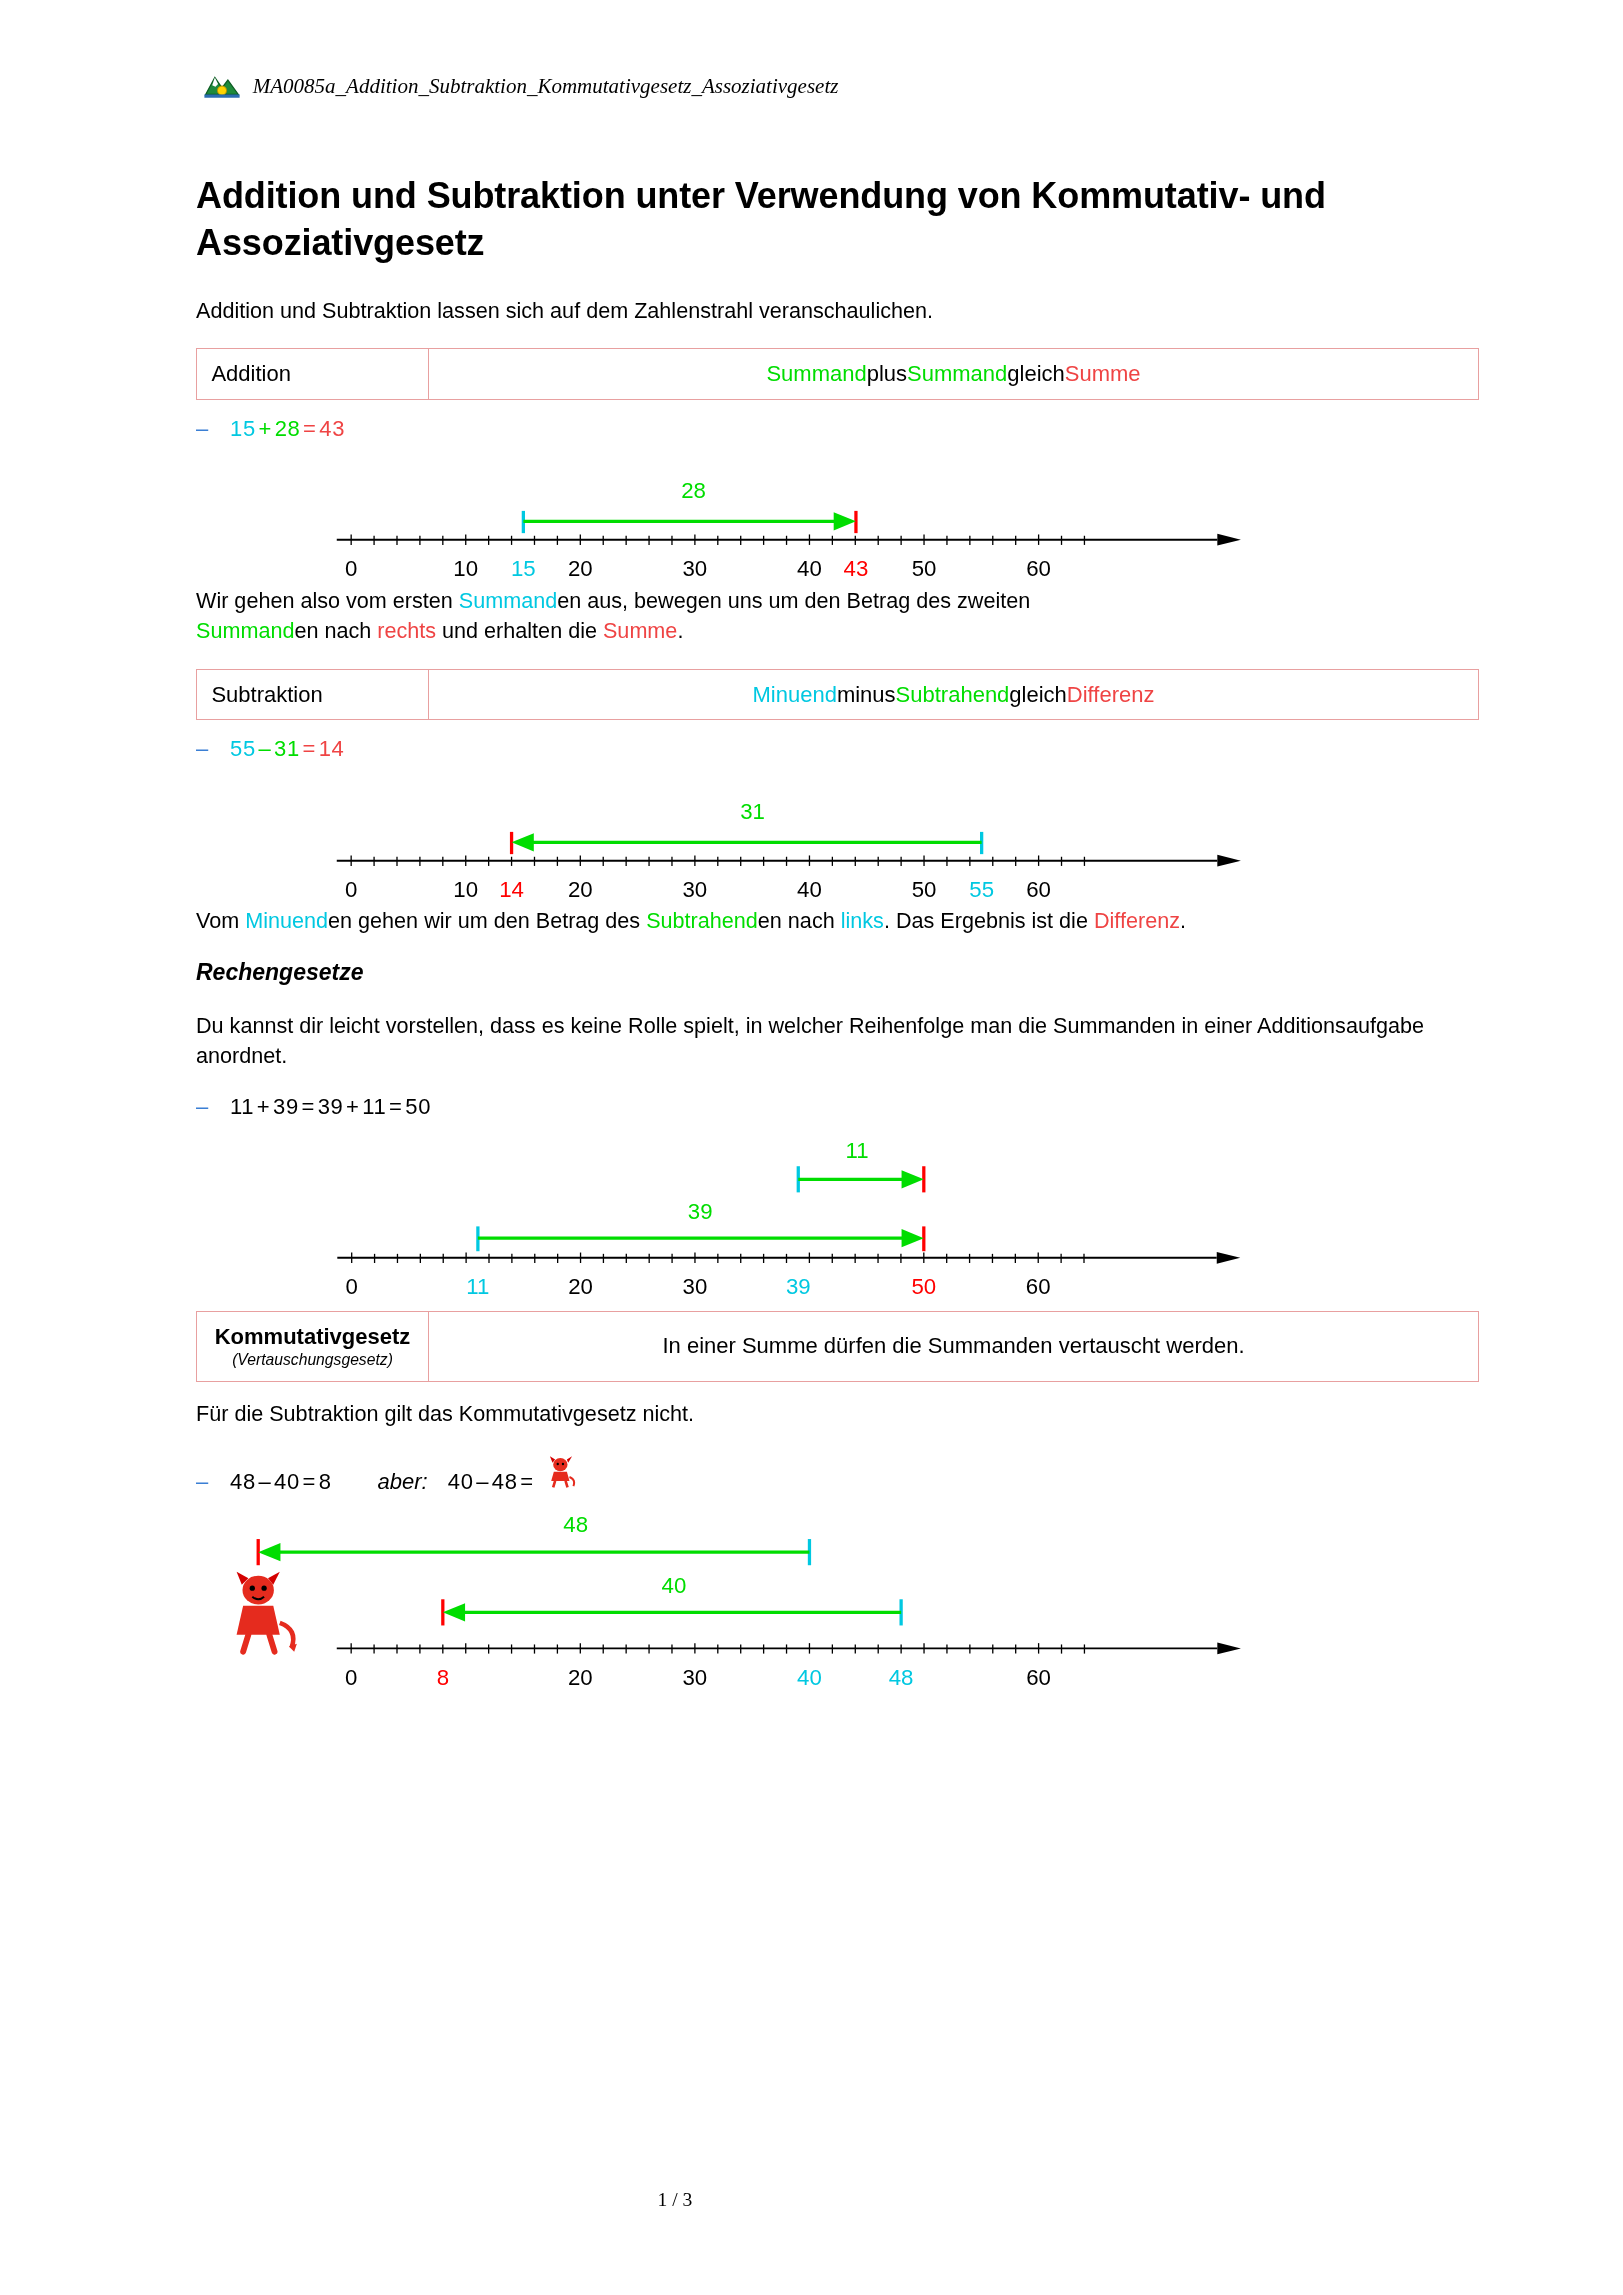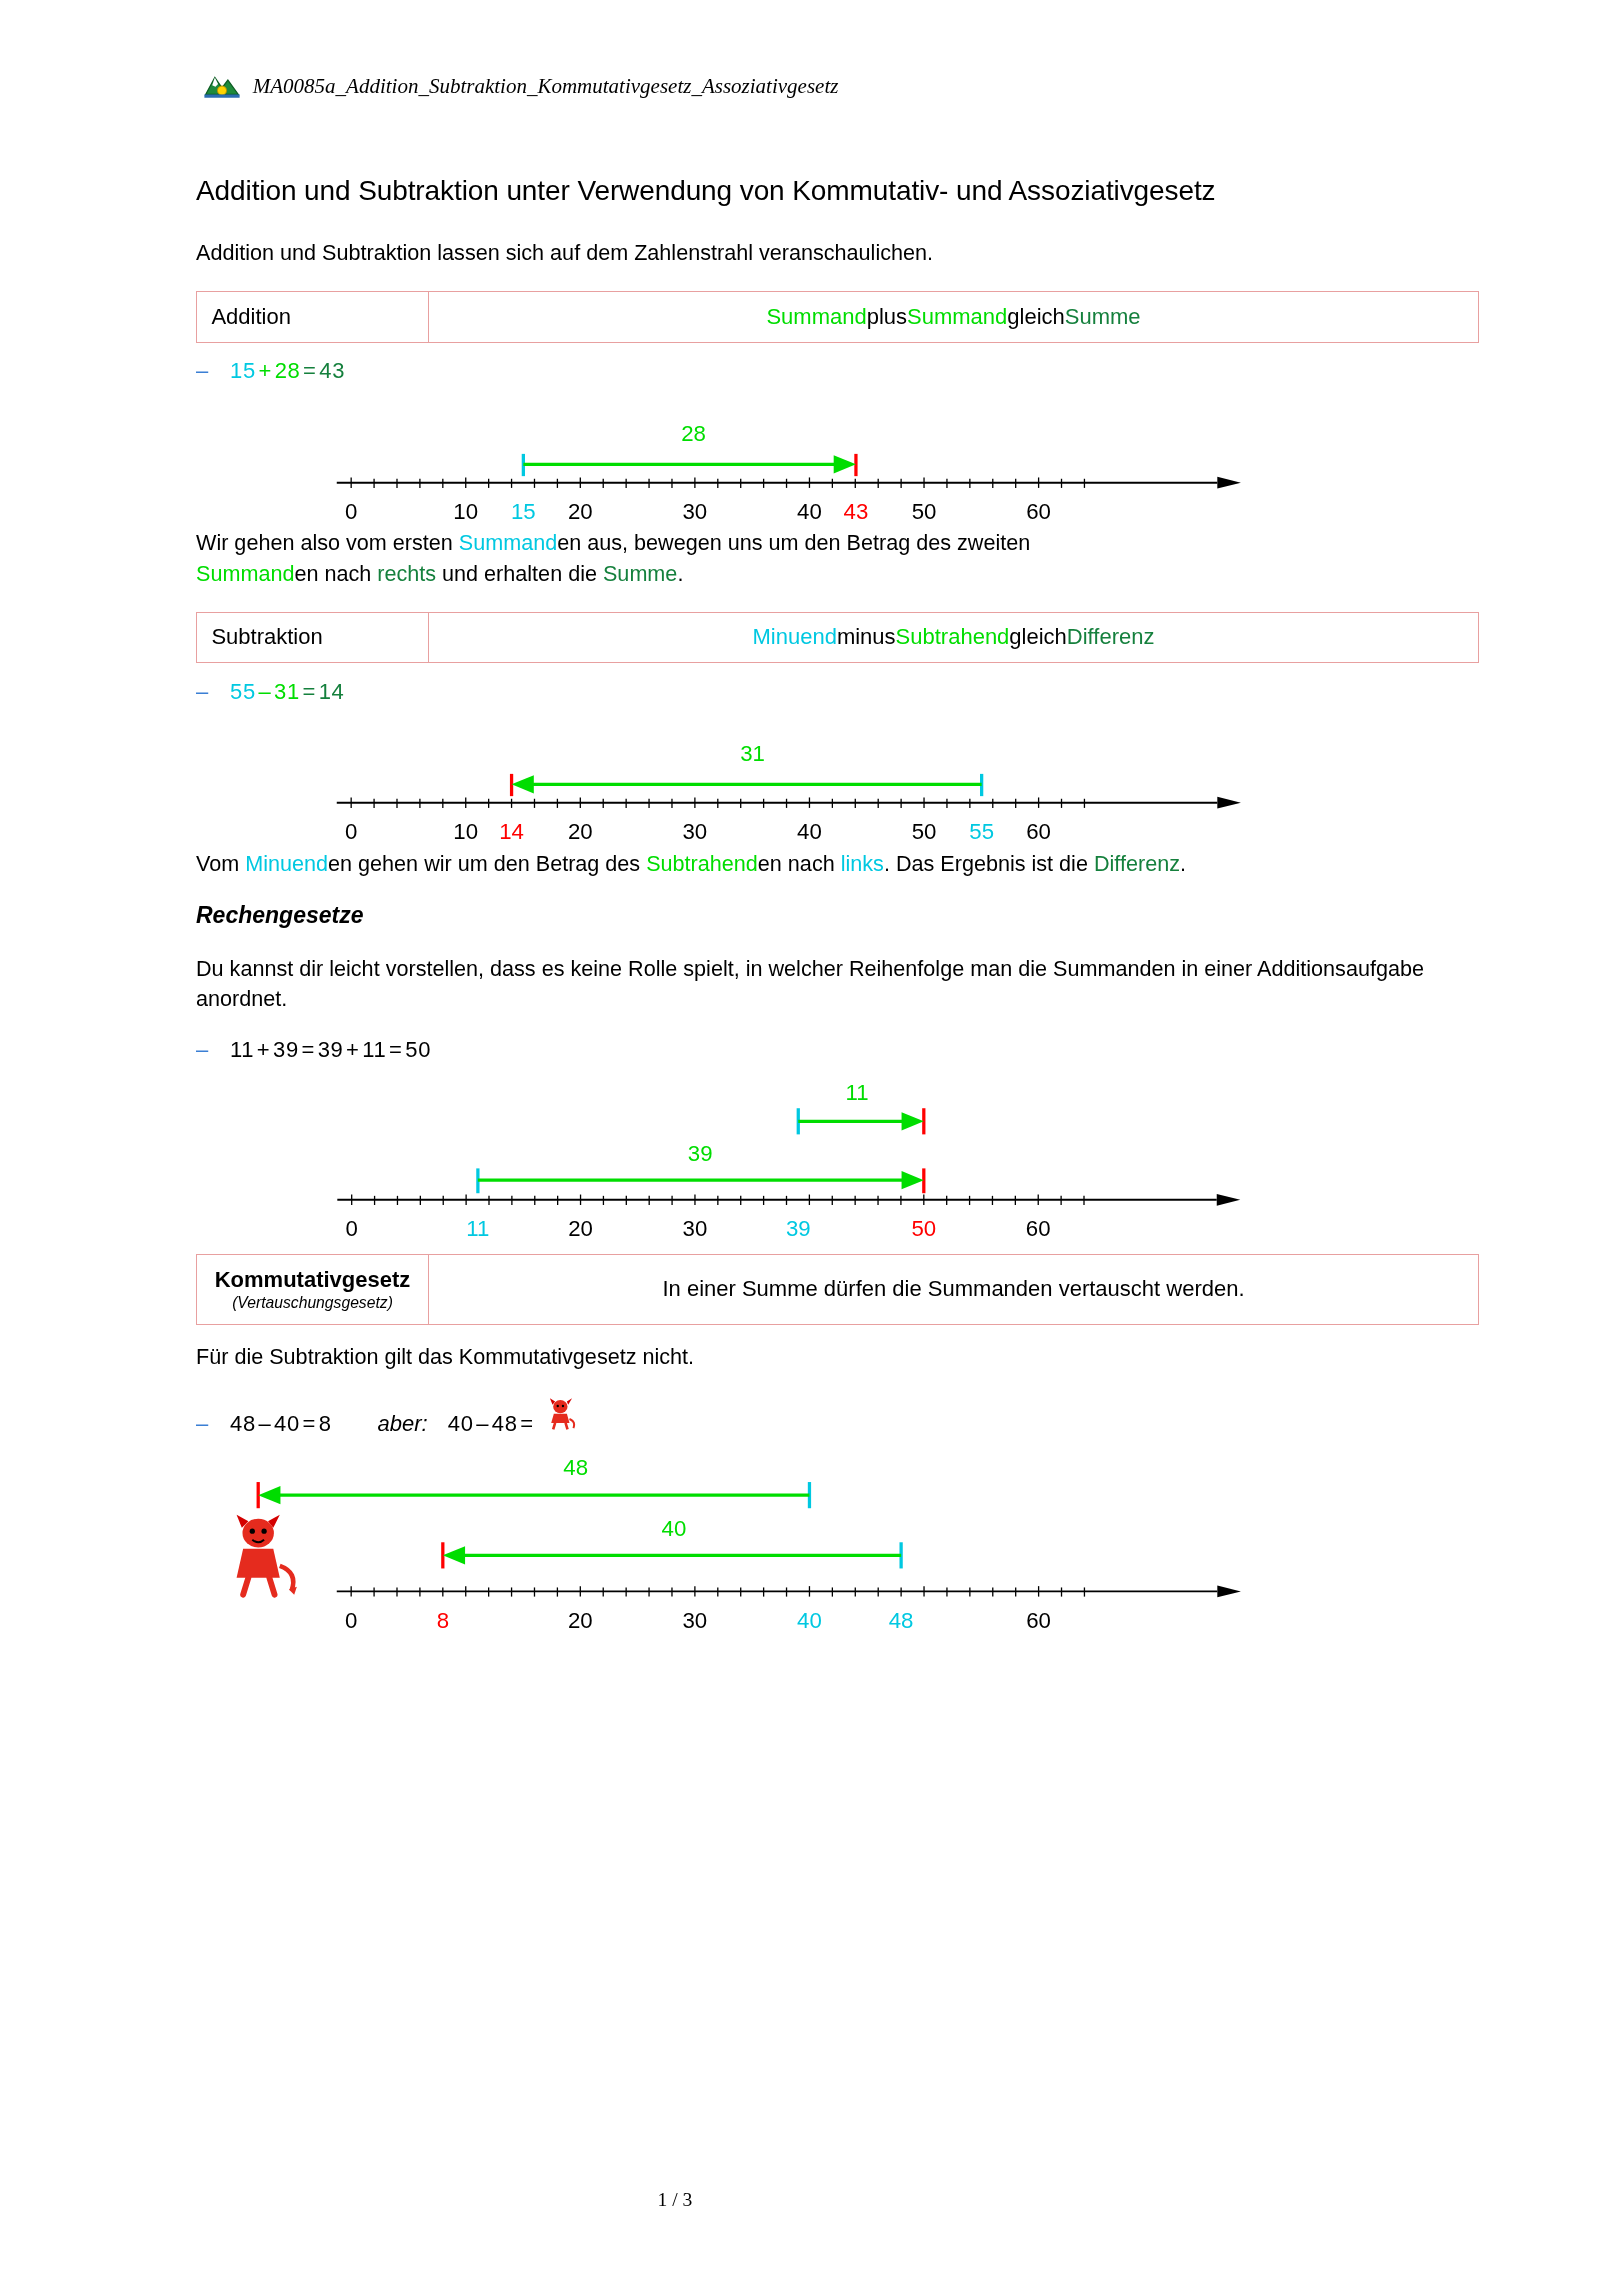--- a/index.html
+++ b/index.html
@@ -37,22 +37,22 @@
 
   
   .content {
     position:absolute;
     left:196px;
     top:173px;
     width:1283px;
   }
 
   h1.doc-title {
-    font-size:28px;
-    font-weight:normal;
+    font-size:36px;
+    font-weight:bold;
     line-height:1.30;
     margin:0 0 29px 0;
     letter-spacing:-0.1px;
   }
 
   p.para {
     font-size:21.6px;
     line-height:1.42;
     margin:0 0 22px 0;
   }
@@ -95,21 +95,21 @@
     font-size:22px;
     display:flex;
     align-items:center;
     justify-content:center;
     text-align:center;
   }
 
   
   .cy { color:#00c8e1; }
   .gr { color:#00dd00; }
-  .rd { color:#15803d; }
+  .rd { color:#ef4444; }
 
   
   .eqline {
     display:flex;
     align-items:baseline;
     font-size:22px;
     margin:0 0 6.5px 0;
   }
   .eqline .dash {
     color:#3b7fd4;

